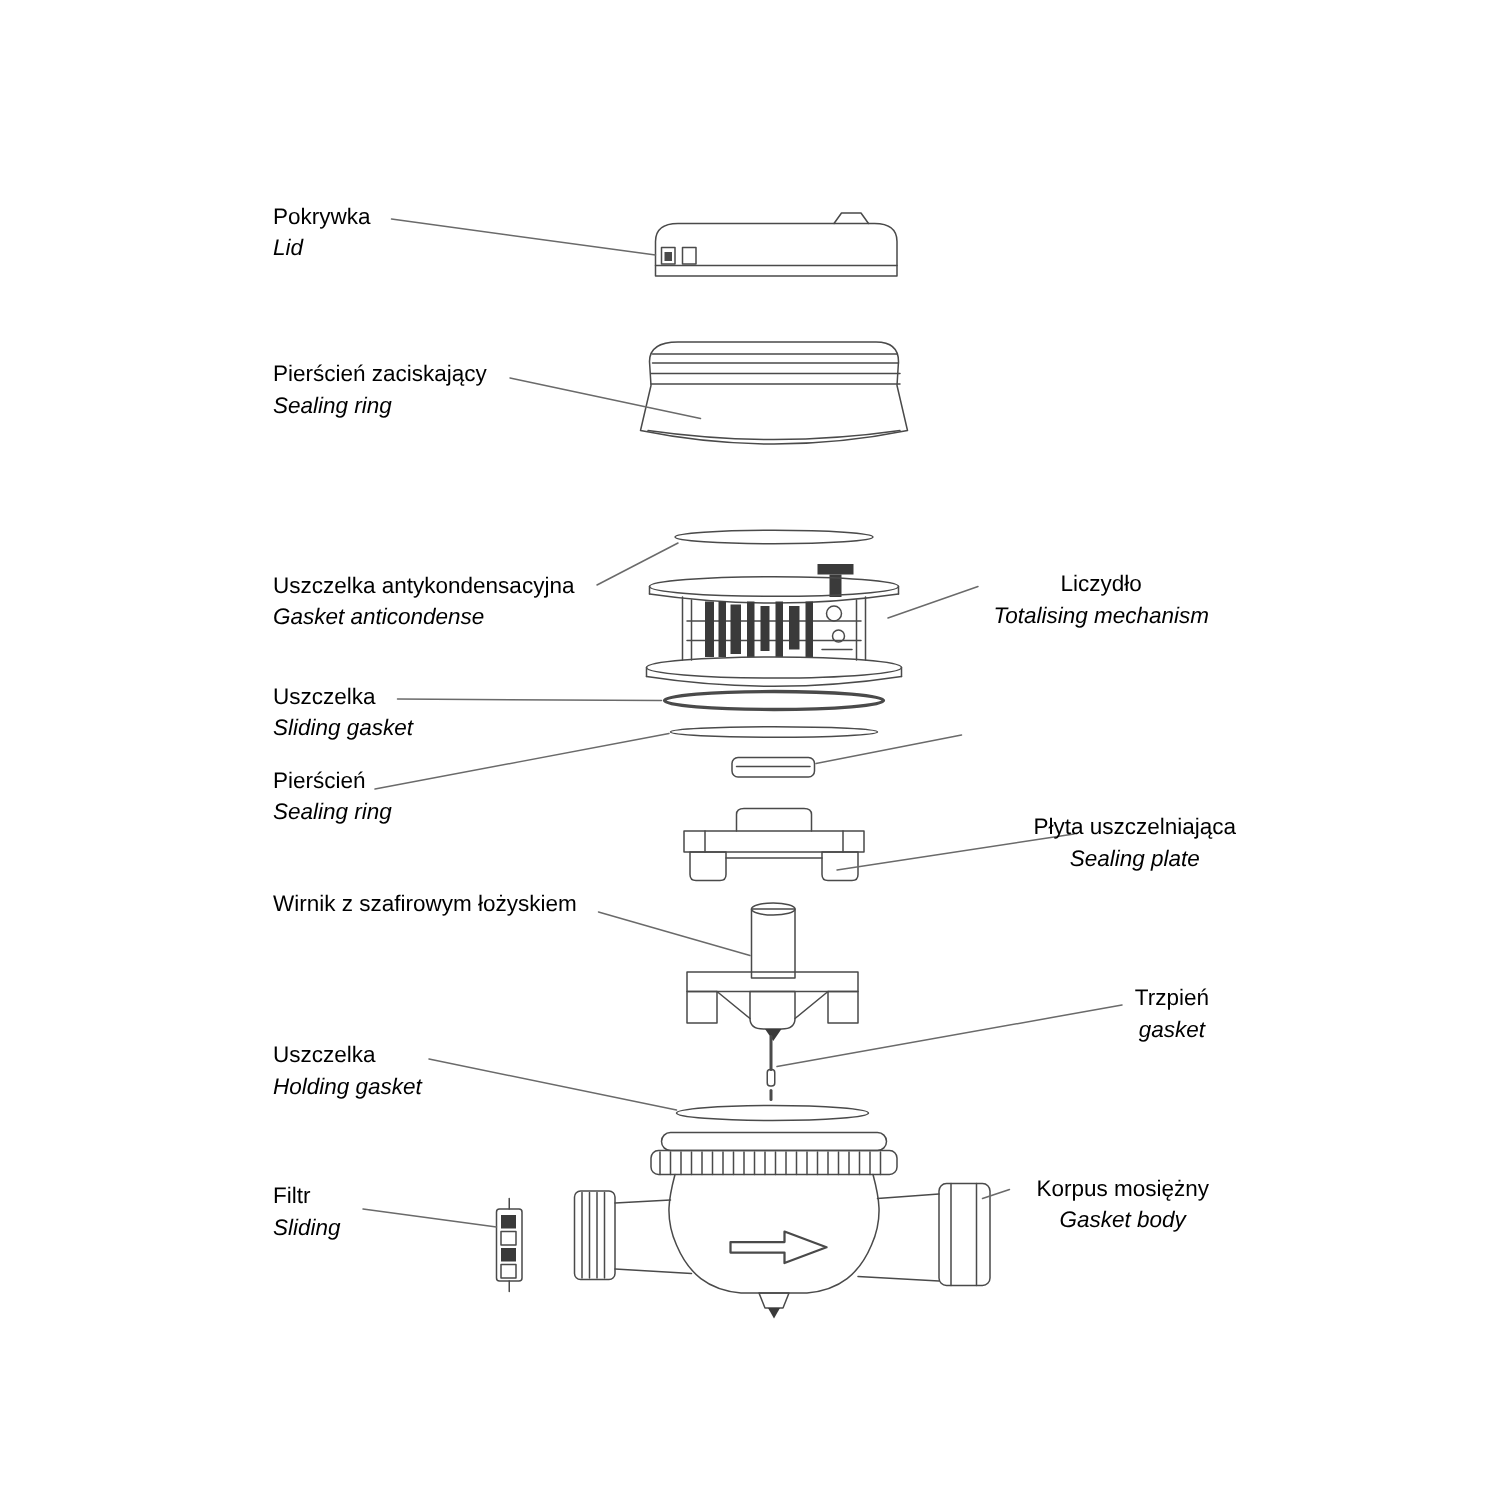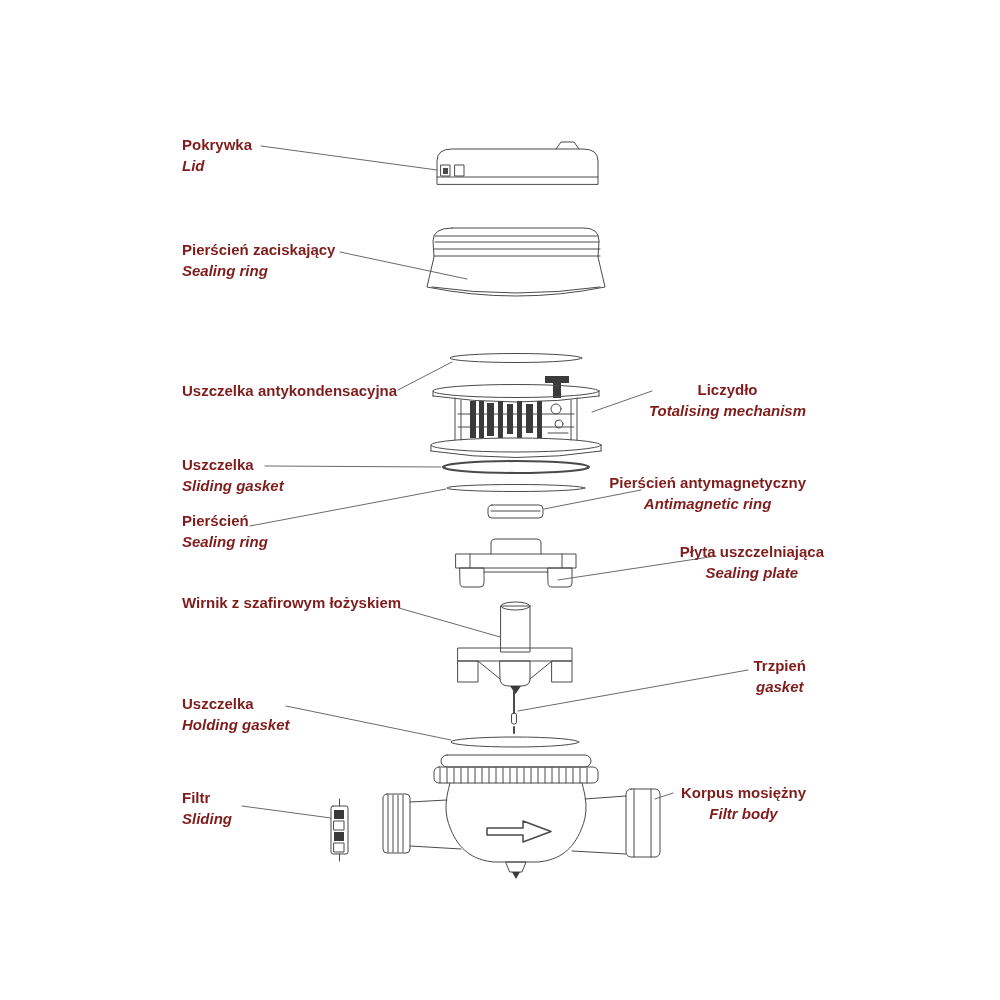--- a/index.html
+++ b/index.html
@@ -8,25 +8,24 @@
     position: relative;
     width: 1000px;
     height: 1000px;
     background: #ffffff;
     overflow: hidden;
     font-family: "Liberation Sans", sans-serif;
   }
   svg.diagram { position: absolute; left: 0; top: 0; }
   .label {
     position: absolute;
-    color: #7f1d1d;
+    color: #000000;
     font-size: 15px;
     line-height: 21px;
     white-space: nowrap;
-    font-weight: bold;
   }
   .label .en { font-style: italic; }
   .label.right { text-align: center; }
 </style>
 </head>
 <body>
 
 <div class="canvas">
 
   <svg class="diagram" width="1000" height="1000" viewBox="0 0 1000 1000">
@@ -176,20 +175,21 @@
     <div class="en">Lid</div>
   </div>
 
   <div class="label left" style="left:182px;top:239px">
     <div>Pierścień zaciskający</div>
     <div class="en">Sealing ring</div>
   </div>
 
   <div class="label left" style="left:182px;top:380px">
     <div>Uszczelka antykondensacyjna</div>
+    <div class="en">Gasket anticondense</div>
   </div>
 
   <div class="label left" style="left:182px;top:454px">
     <div>Uszczelka</div>
     <div class="en">Sliding gasket</div>
   </div>
 
   <div class="label left" style="left:182px;top:510px">
     <div>Pierścień</div>
     <div class="en">Sealing ring</div>
@@ -207,33 +207,29 @@
   <div class="label left" style="left:182px;top:787px">
     <div>Filtr</div>
     <div class="en">Sliding</div>
   </div>
 
   <div class="label right" style="right:194px;top:379px">
     <div>Liczydło</div>
     <div class="en">Totalising mechanism</div>
   </div>
 
-  <div class="label right" style="right:194px;top:472px">
-    <div>Pierścień antymagnetyczny</div>
-    <div class="en">Antimagnetic ring</div>
-  </div>
 
   <div class="label right" style="right:176px;top:541px">
     <div>Płyta uszczelniająca</div>
     <div class="en">Sealing plate</div>
   </div>
 
   <div class="label right" style="right:194px;top:655px">
     <div>Trzpień</div>
     <div class="en">gasket</div>
   </div>
 
   <div class="label right" style="right:194px;top:782px">
     <div>Korpus mosiężny</div>
-    <div class="en">Filtr body</div>
+    <div class="en">Gasket body</div>
   </div>
 
 </div>
 
 </body></html>

